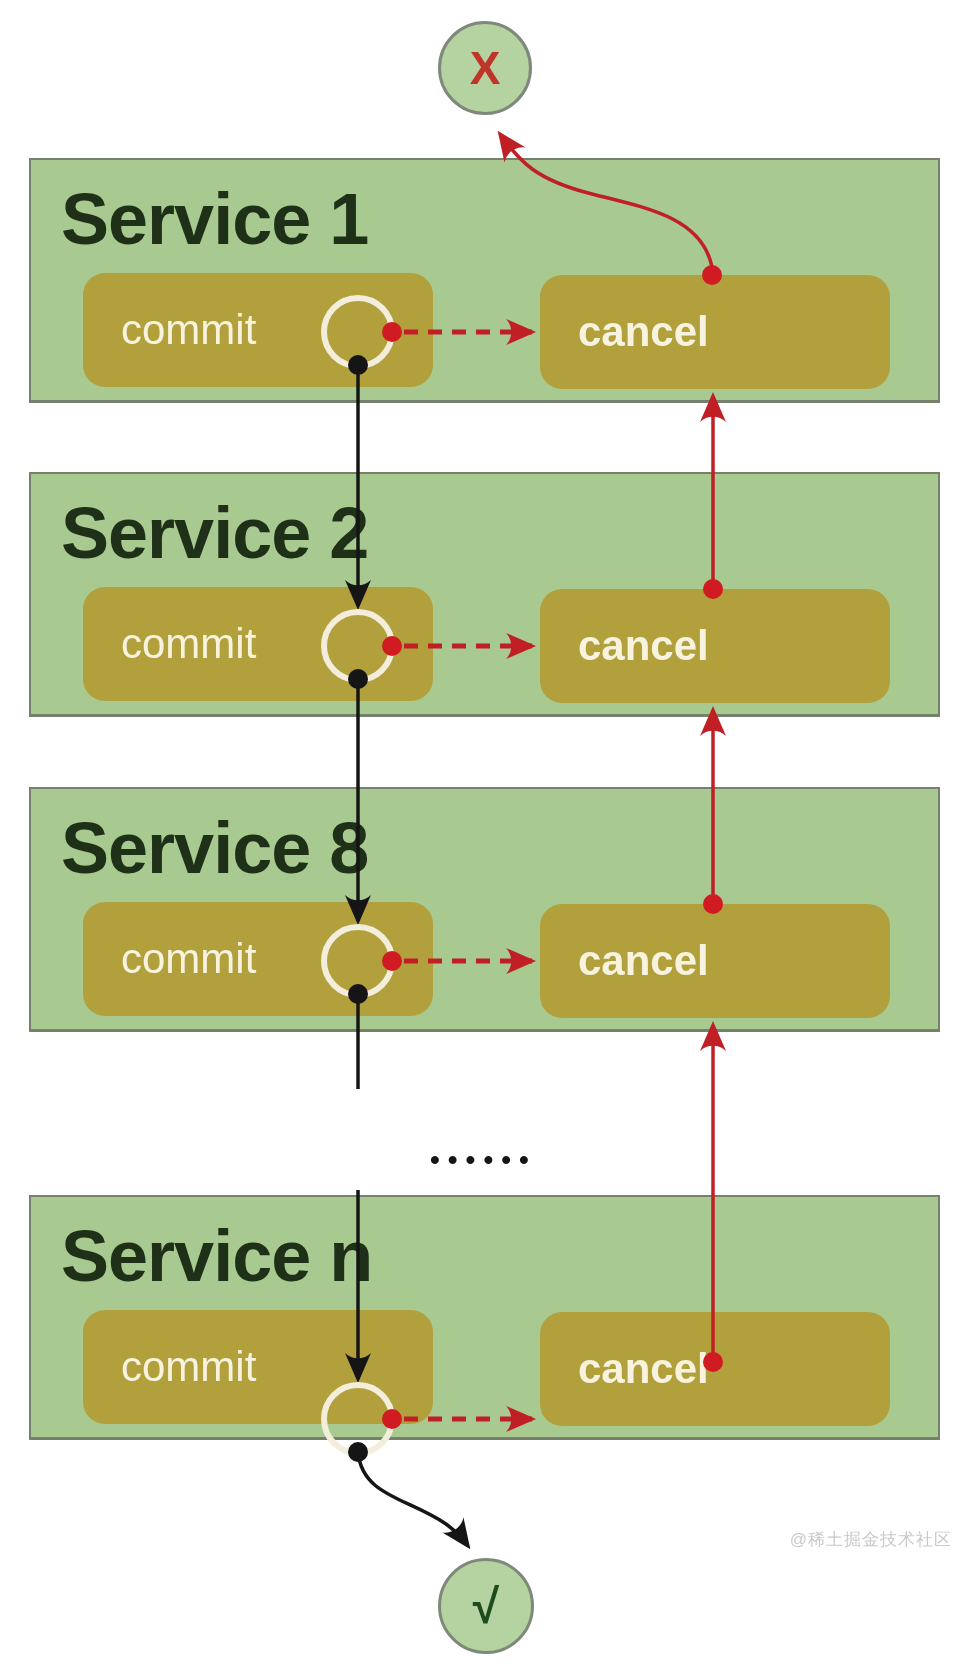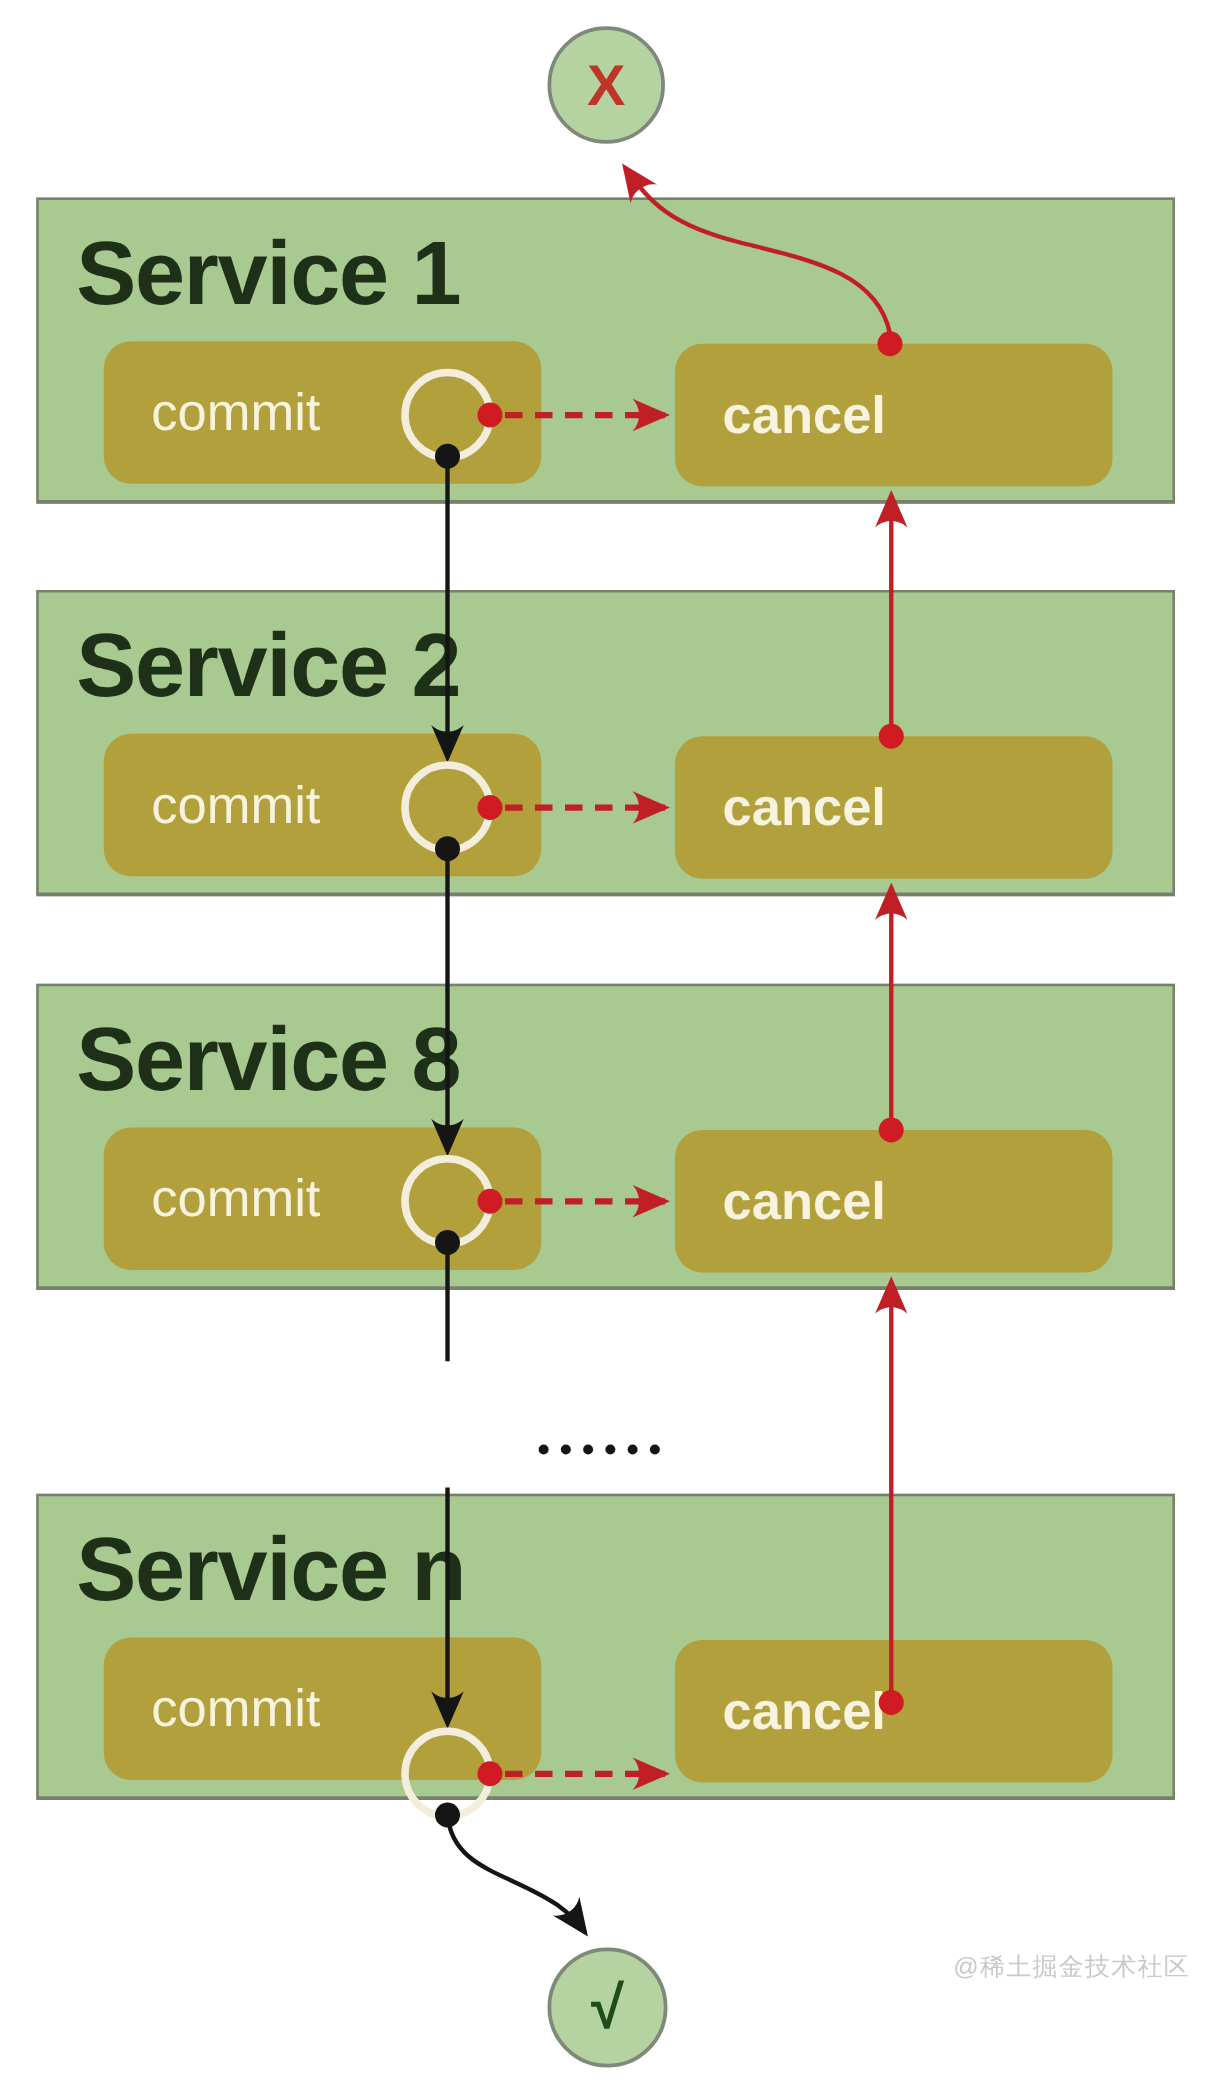--- a/index.html
+++ b/index.html
@@ -35,22 +35,22 @@
   }
   #start-node { left:438px; top:21px;  width:94px; height:94px; color:var(--fail-symbol);    font-size:46px; }
   #end-node   { left:438px; top:1558px;width:96px; height:96px; color:var(--success-symbol); font-size:48px; }
   
   .ellipsis {
     position:absolute; left:430px; top:1144px;
     font-size:28px; letter-spacing:8px; font-weight:700;
     color:var(--commit-black); white-space:nowrap;
   }
   .watermark {
-    position:absolute; right:24px; top:1560px;
-    font-size:20px; color:var(--watermark-text); letter-spacing:1px;
+    position:absolute; right:24px; top:1528px;
+    font-size:17px; color:var(--watermark-text); letter-spacing:1px;
   }
   #arrow-layer { position:absolute; left:0; top:0; z-index:5; pointer-events:none; }
   .svc, .node, .ellipsis { z-index:1; }
 </style>
 </head>
 <body>
 
 <div id="canvas">
 
   <div class="node" id="start-node">

